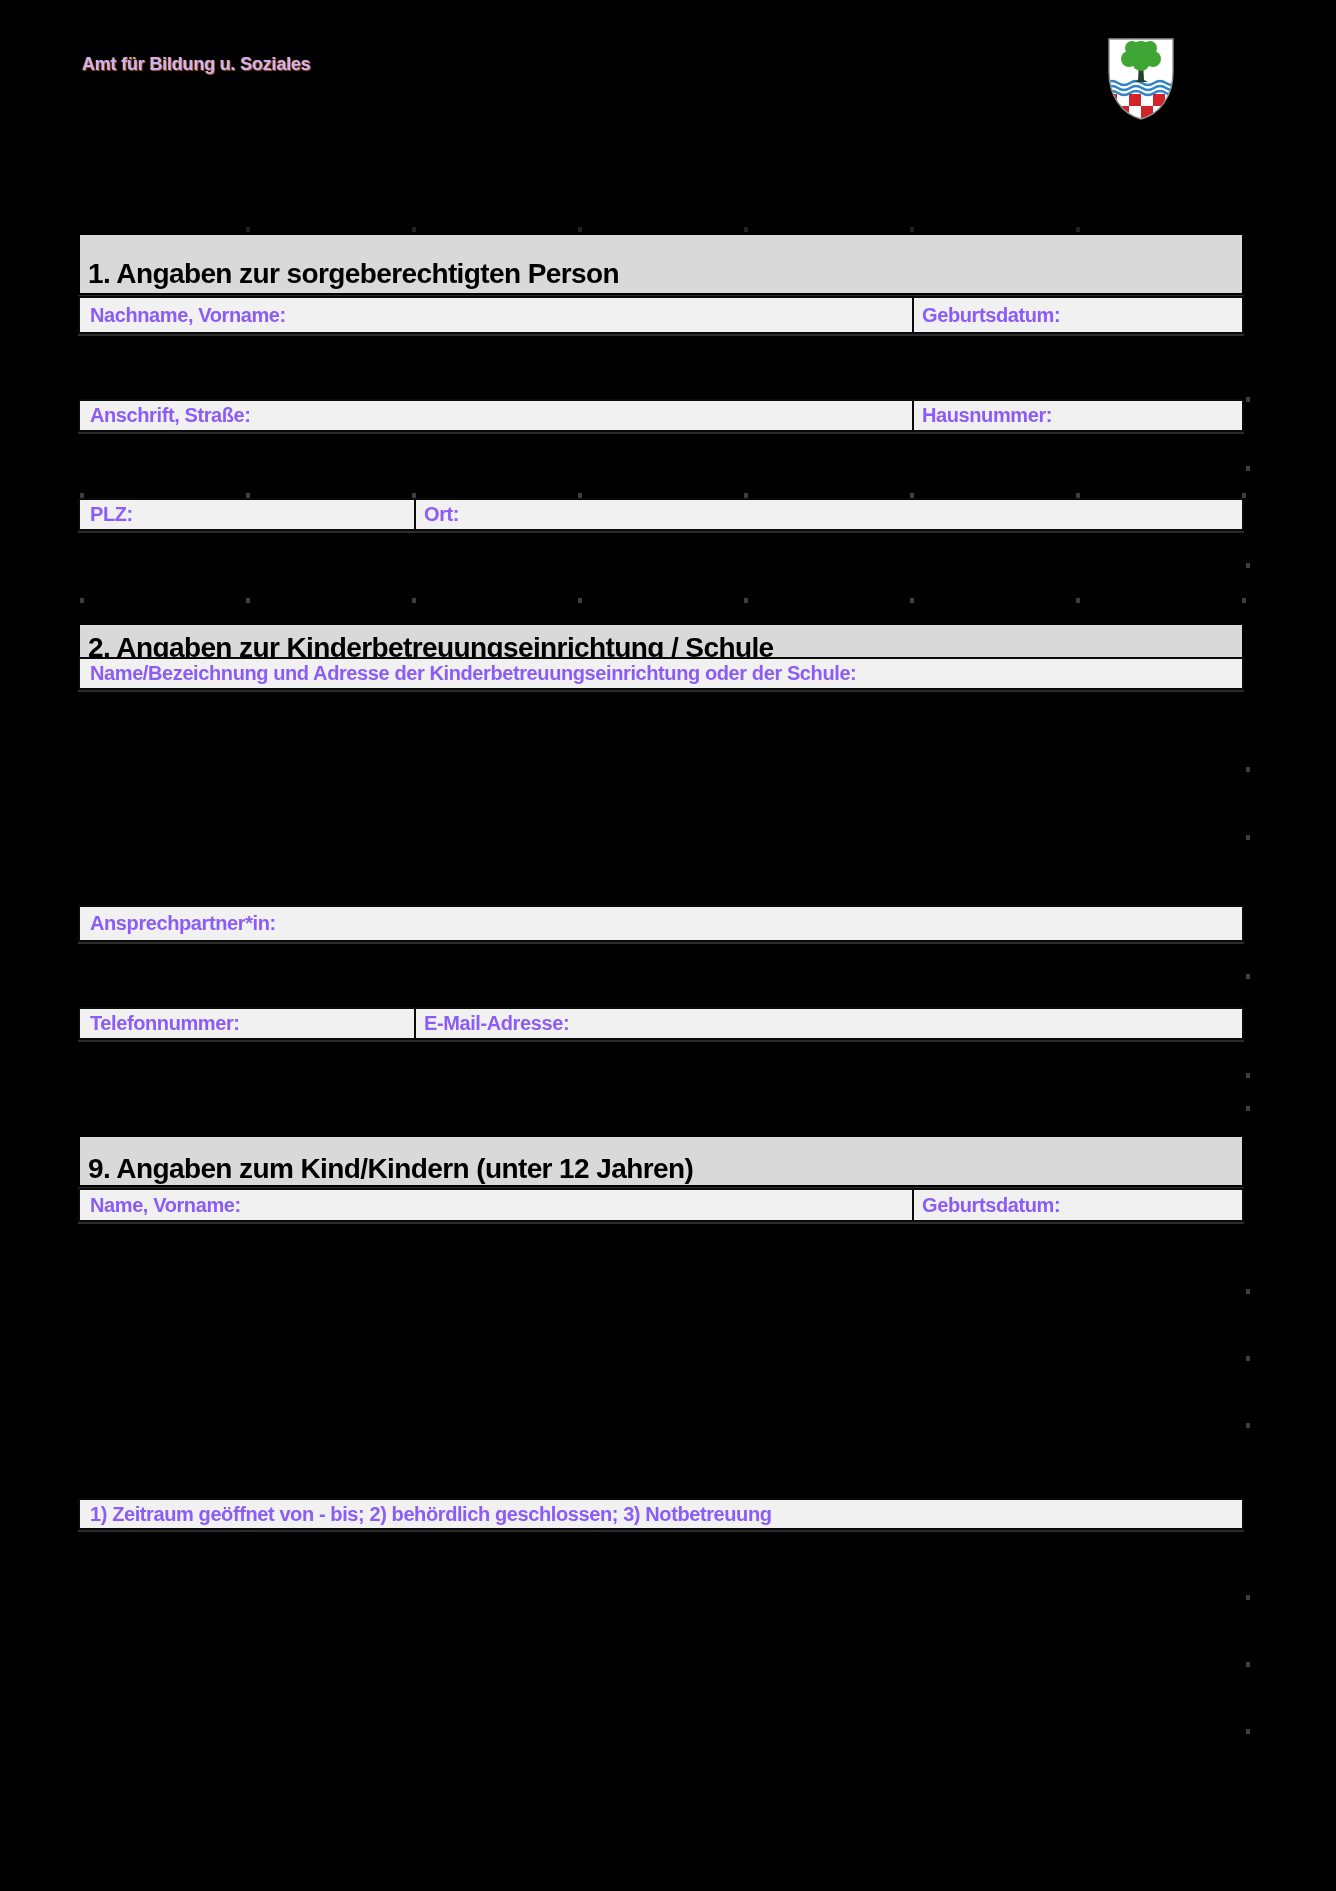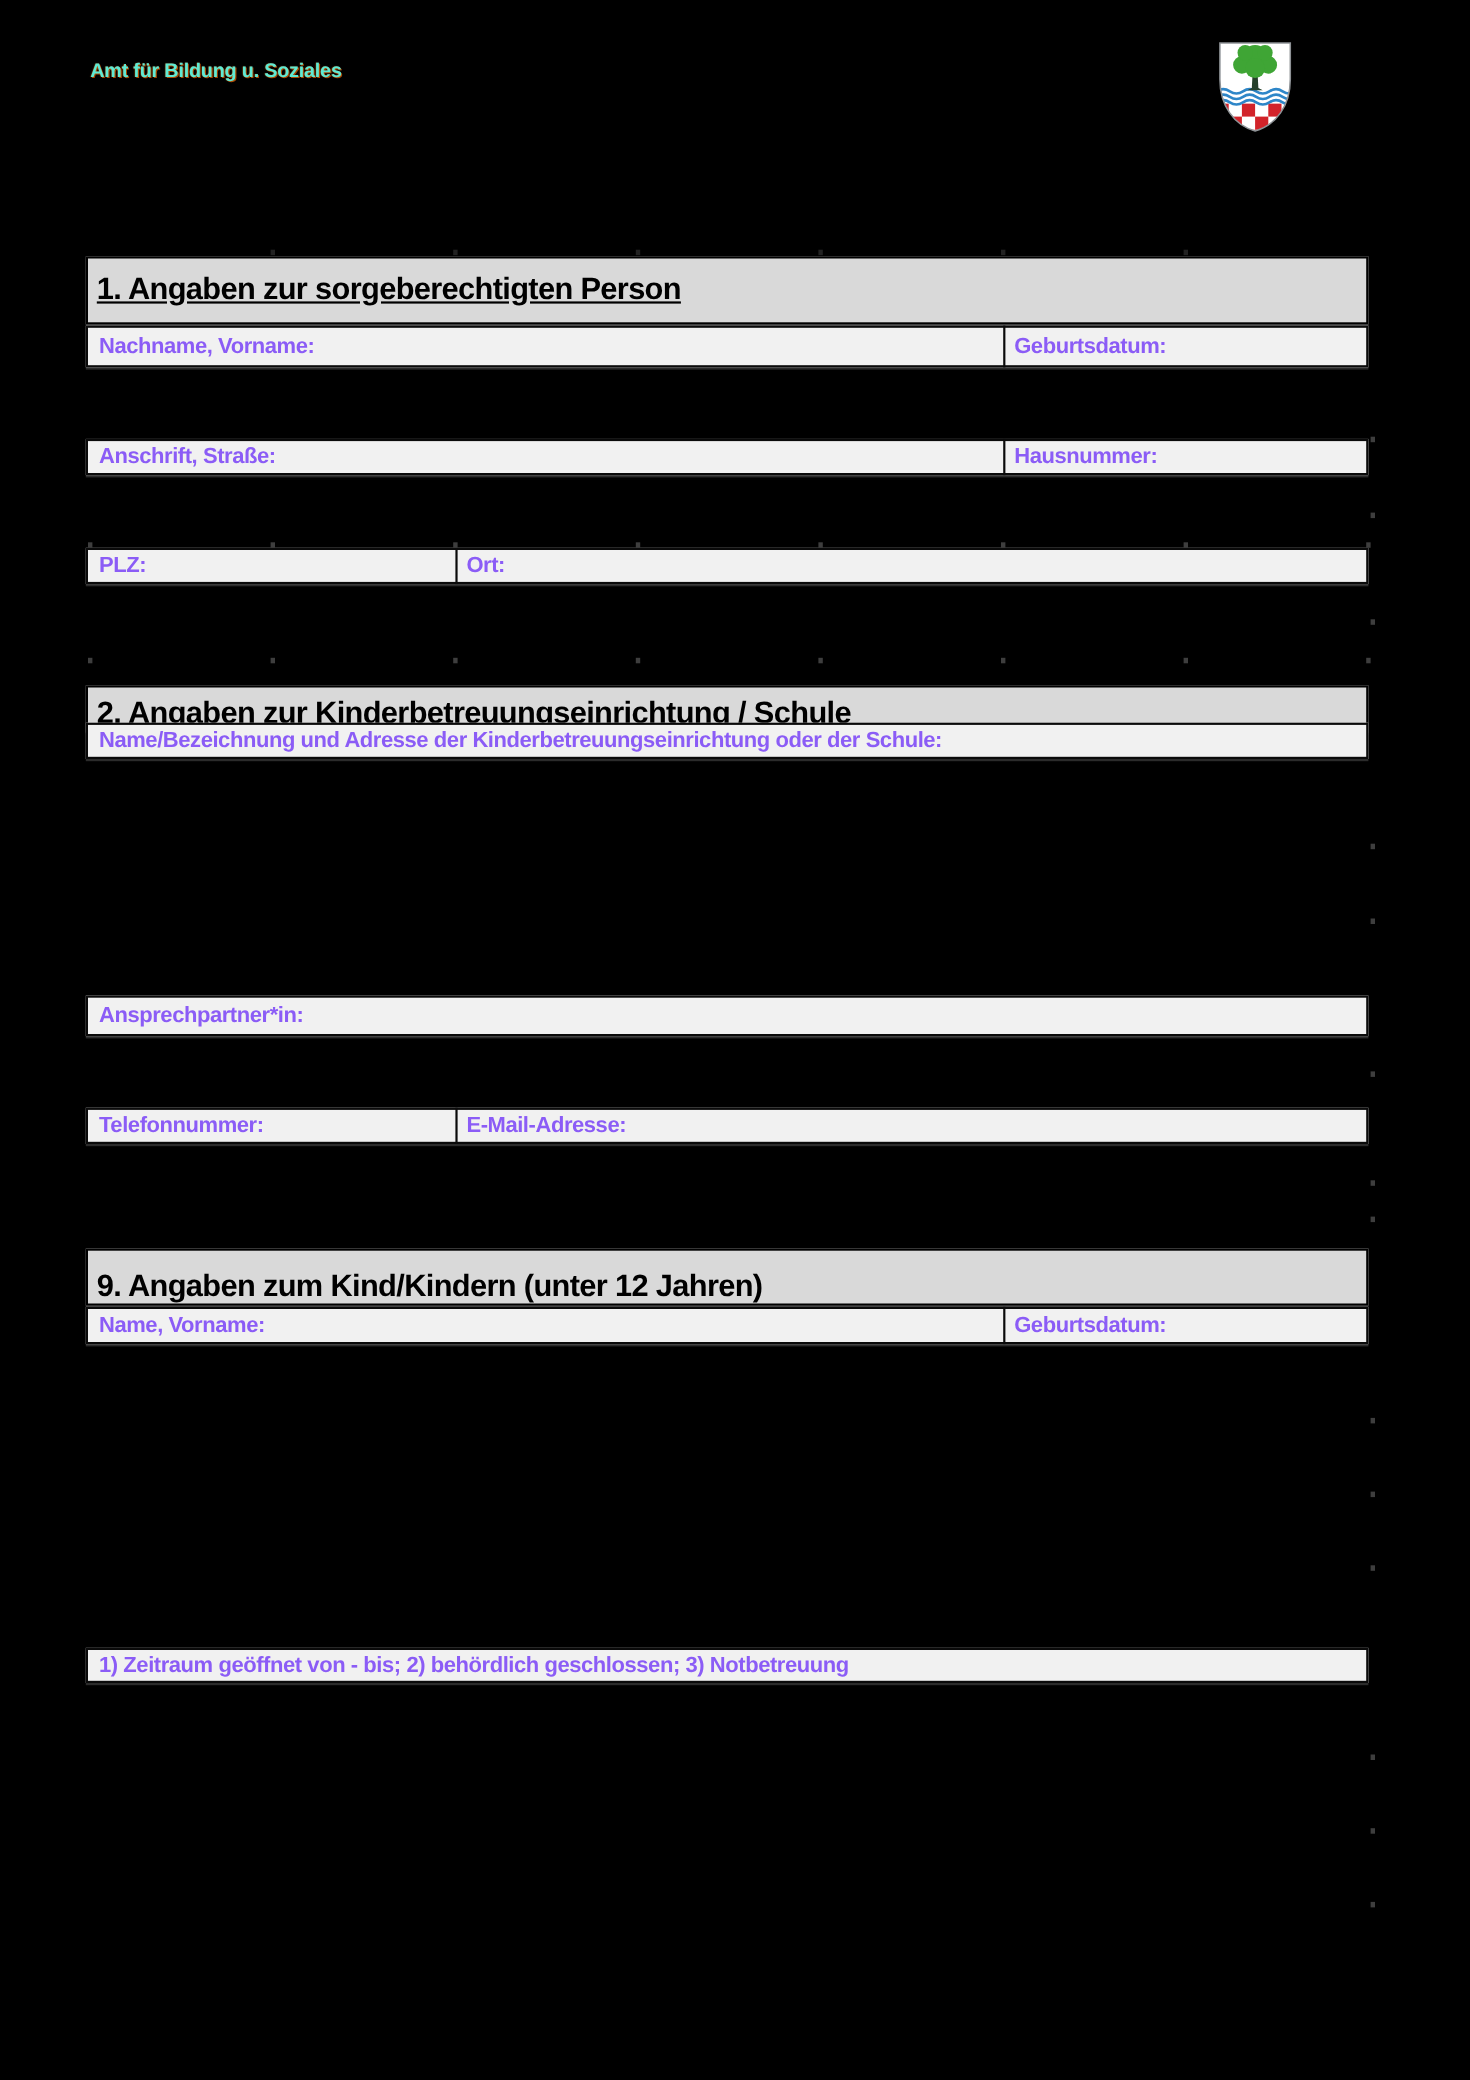--- a/index.html
+++ b/index.html
@@ -8,39 +8,39 @@
     background:#000;
     position:relative;
     font-family:"Liberation Sans","DejaVu Sans",sans-serif;
     overflow:hidden;
   }
   .page{position:absolute;inset:0;}
 
   
   .dept{
     position:absolute;left:82px;top:54px;
-    font-size:18px;font-weight:bold;color:#5eead4;
+    font-size:18px;font-weight:bold;color:#c4b5fd;
     letter-spacing:-0.2px;
     text-shadow:1px 0.5px 0.5px rgba(200,85,0,0.85), -0.5px 0 1px rgba(255,130,30,0.55);
     white-space:nowrap;
   }
   .logo{position:absolute;left:1102px;top:36px;width:78px;height:86px;}
 
   
   .sec-header{
     position:absolute;left:78px;width:1166px;
     background:#d9d9d9;
     border:2px solid #000;box-sizing:border-box;
     box-shadow:0 2px 0 #2b2b2b;
     display:flex;align-items:flex-end;
     padding:0 8px;
     font-weight:bold;font-size:28px;color:#000;
     letter-spacing:-0.6px;white-space:nowrap;
   }
-  .sec-header.bottom-align{align-items:center;padding-bottom:3px;text-decoration:underline;}
+  .sec-header.bottom-align{align-items:flex-end;padding-bottom:3px;}
   .frow{
     position:absolute;left:78px;width:1166px;
     background:#f1f1f1;
     border:2px solid #0a0a0a;box-sizing:border-box;
     box-shadow:0 2px 0 #2b2b2b;
     display:flex;align-items:center;
     font-weight:bold;font-size:20px;color:#8b5cf6;
     letter-spacing:-0.4px;white-space:nowrap;
   }
   .frow .lbl{padding-left:10px;}

